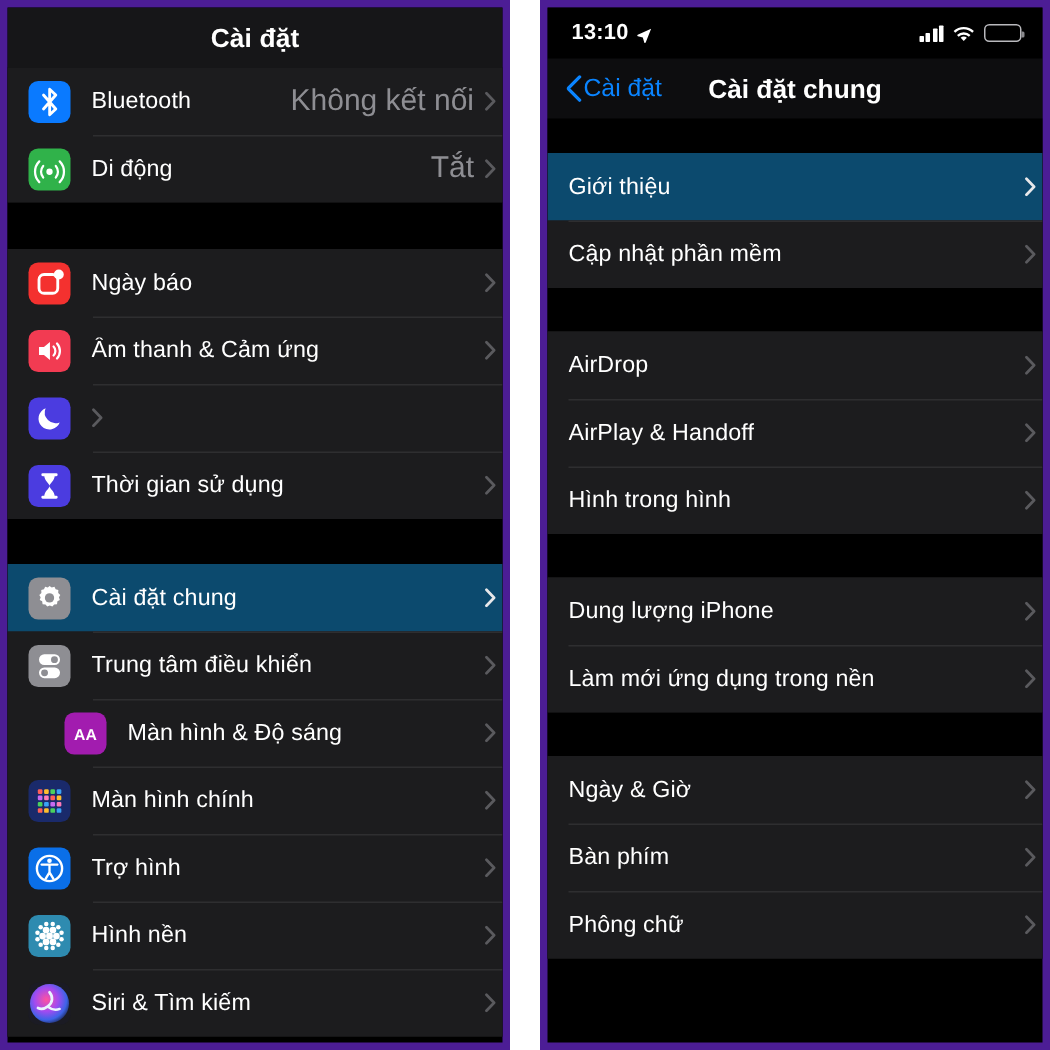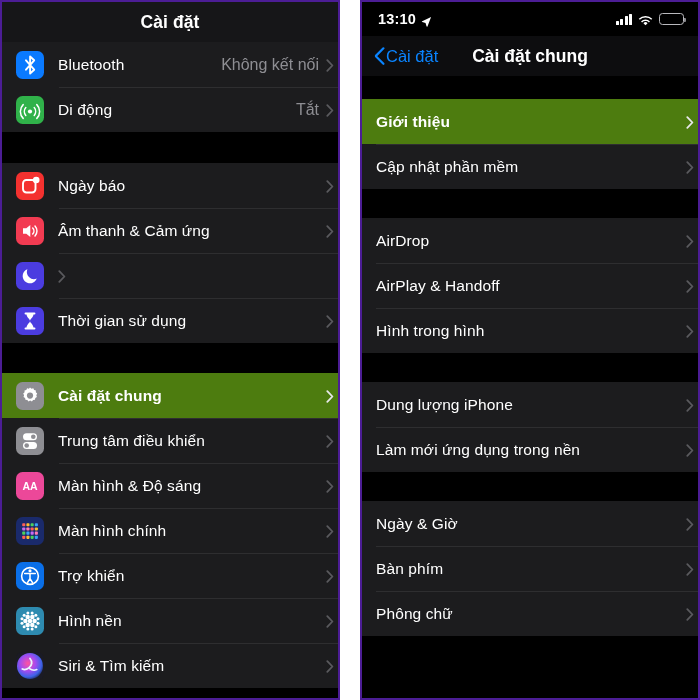--- a/index.html
+++ b/index.html
@@ -12,21 +12,21 @@
   .screens {
     display: flex;
     width: 700px; height: 700px;
     background: #ffffff;
   }
   .phone {
     width: 346px; height: 700px;
     background: #000000;
     position: relative;
     overflow: hidden;
-    border: 2px solid #4c1d95;
+    border: 5px solid #4c1d95;
   }
   .phone.left { margin-right: 2px; }
   .phone.right { margin-left: 18px; }
 
   
   .statusbar {
     height: 34px;
     display: flex;
     align-items: center;
     justify-content: space-between;
@@ -87,40 +87,40 @@
   .gap { background: #000000; }
   .group { background: #1c1c1e; }
 
   .row {
     height: 45px;
     display: flex; align-items: center;
     background: #1c1c1e;
     padding-left: 14px; padding-right: 4px;
     position: relative;
   }
-  .row.selected { background: #4d7c0f; font-weight: bold; }
+  .row.selected { background: #0c4a6e; }
   .row + .row::before {
     content: "";
     position: absolute; top: 0; left: 57px; right: 0;
     height: 1px; background: #2e2e30;
   }
   .right .row + .row::before { left: 14px; }
 
   .ico {
     width: 28px; height: 28px; border-radius: 6.5px;
     margin-right: 14px; flex: none;
     display: flex; align-items: center; justify-content: center;
     overflow: hidden;
   }
   .label {
     color: #ffffff; font-size: 15.5px; flex: 1;
     white-space: nowrap; overflow: hidden; text-overflow: ellipsis;
     letter-spacing: .1px;
   }
-  .value { color: #8e8e93; font-size: 16px; margin-right: 7px; }
+  .value { color: #8e8e93; font-size: 20px; margin-right: 7px; }
   .chev {
     width: 8px; height: 13px; flex: none; color: #5a5a5e;
   }
   .row.selected .chev { color: #e8e8ea; }
 
   
   .right .row { height: 45px; padding-left: 14px; }
 </style>
 </head>
 <body>
@@ -231,21 +231,21 @@
                 <rect x="7" y="15" width="14" height="7.1" rx="3.55" fill="#fff"></rect>
                 <circle cx="10.7" cy="18.55" r="2.3" fill="#8e8e93"></circle>
               </svg>
             </span>
             <span class="label">Trung tâm điều khiển</span>
             <span class="chev"><svg viewBox="0 0 8 13" width="8" height="13">
                 <path d="M1.3 1.2 6.4 6.5l-5.1 5.3" stroke="currentColor" stroke-width="1.8" fill="none" stroke-linecap="round" stroke-linejoin="round"></path>
               </svg></span>
           </div>
           <div class="row">
-            <span class="ico" style="background: #ec4899;">
+            <span class="ico" style="background: #a21caf; margin-left: 24px;">
               <svg viewBox="0 0 28 28" width="28" height="28">
                 <text x="14" y="18.2" font-family="Liberation Sans, sans-serif" font-size="10.5" font-weight="bold" fill="#fff" text-anchor="middle">AA</text>
               </svg>
             </span>
             <span class="label">Màn hình &amp; Độ sáng</span>
             <span class="chev"><svg viewBox="0 0 8 13" width="8" height="13">
                 <path d="M1.3 1.2 6.4 6.5l-5.1 5.3" stroke="currentColor" stroke-width="1.8" fill="none" stroke-linecap="round" stroke-linejoin="round"></path>
               </svg></span>
           </div>
           <div class="row">
@@ -275,21 +275,21 @@
               </svg></span>
           </div>
           <div class="row">
             <span class="ico" style="background: rgb(10, 111, 232);">
               <svg viewBox="0 0 28 28" width="28" height="28">
                 <circle cx="14" cy="14" r="8.4" stroke="#fff" stroke-width="1.6" fill="none"></circle>
                 <circle cx="14" cy="8.8" r="1.55" fill="#fff"></circle>
                 <path d="M8.7 11.4h10.6M14 11.9v5.1M14 16.6l-2.5 4.1M14 16.6l2.5 4.1" stroke="#fff" stroke-width="1.55" fill="none" stroke-linecap="round"></path>
               </svg>
             </span>
-            <span class="label">Trợ khiển</span>
+            <span class="label">Trợ hình</span>
             <span class="chev"><svg viewBox="0 0 8 13" width="8" height="13">
                 <path d="M1.3 1.2 6.4 6.5l-5.1 5.3" stroke="currentColor" stroke-width="1.8" fill="none" stroke-linecap="round" stroke-linejoin="round"></path>
               </svg></span>
           </div>
           <div class="row">
             <span class="ico" style="background: rgb(46, 139, 176);">
               <svg viewBox="0 0 28 28" width="28" height="28">
                 <circle cx="14" cy="14" r="2.3" fill="#fff"></circle>
                 <circle cx="18.60" cy="14.00" r="2.25" fill="#fff"></circle>
                 <circle cx="16.30" cy="17.98" r="2.25" fill="#fff"></circle>

